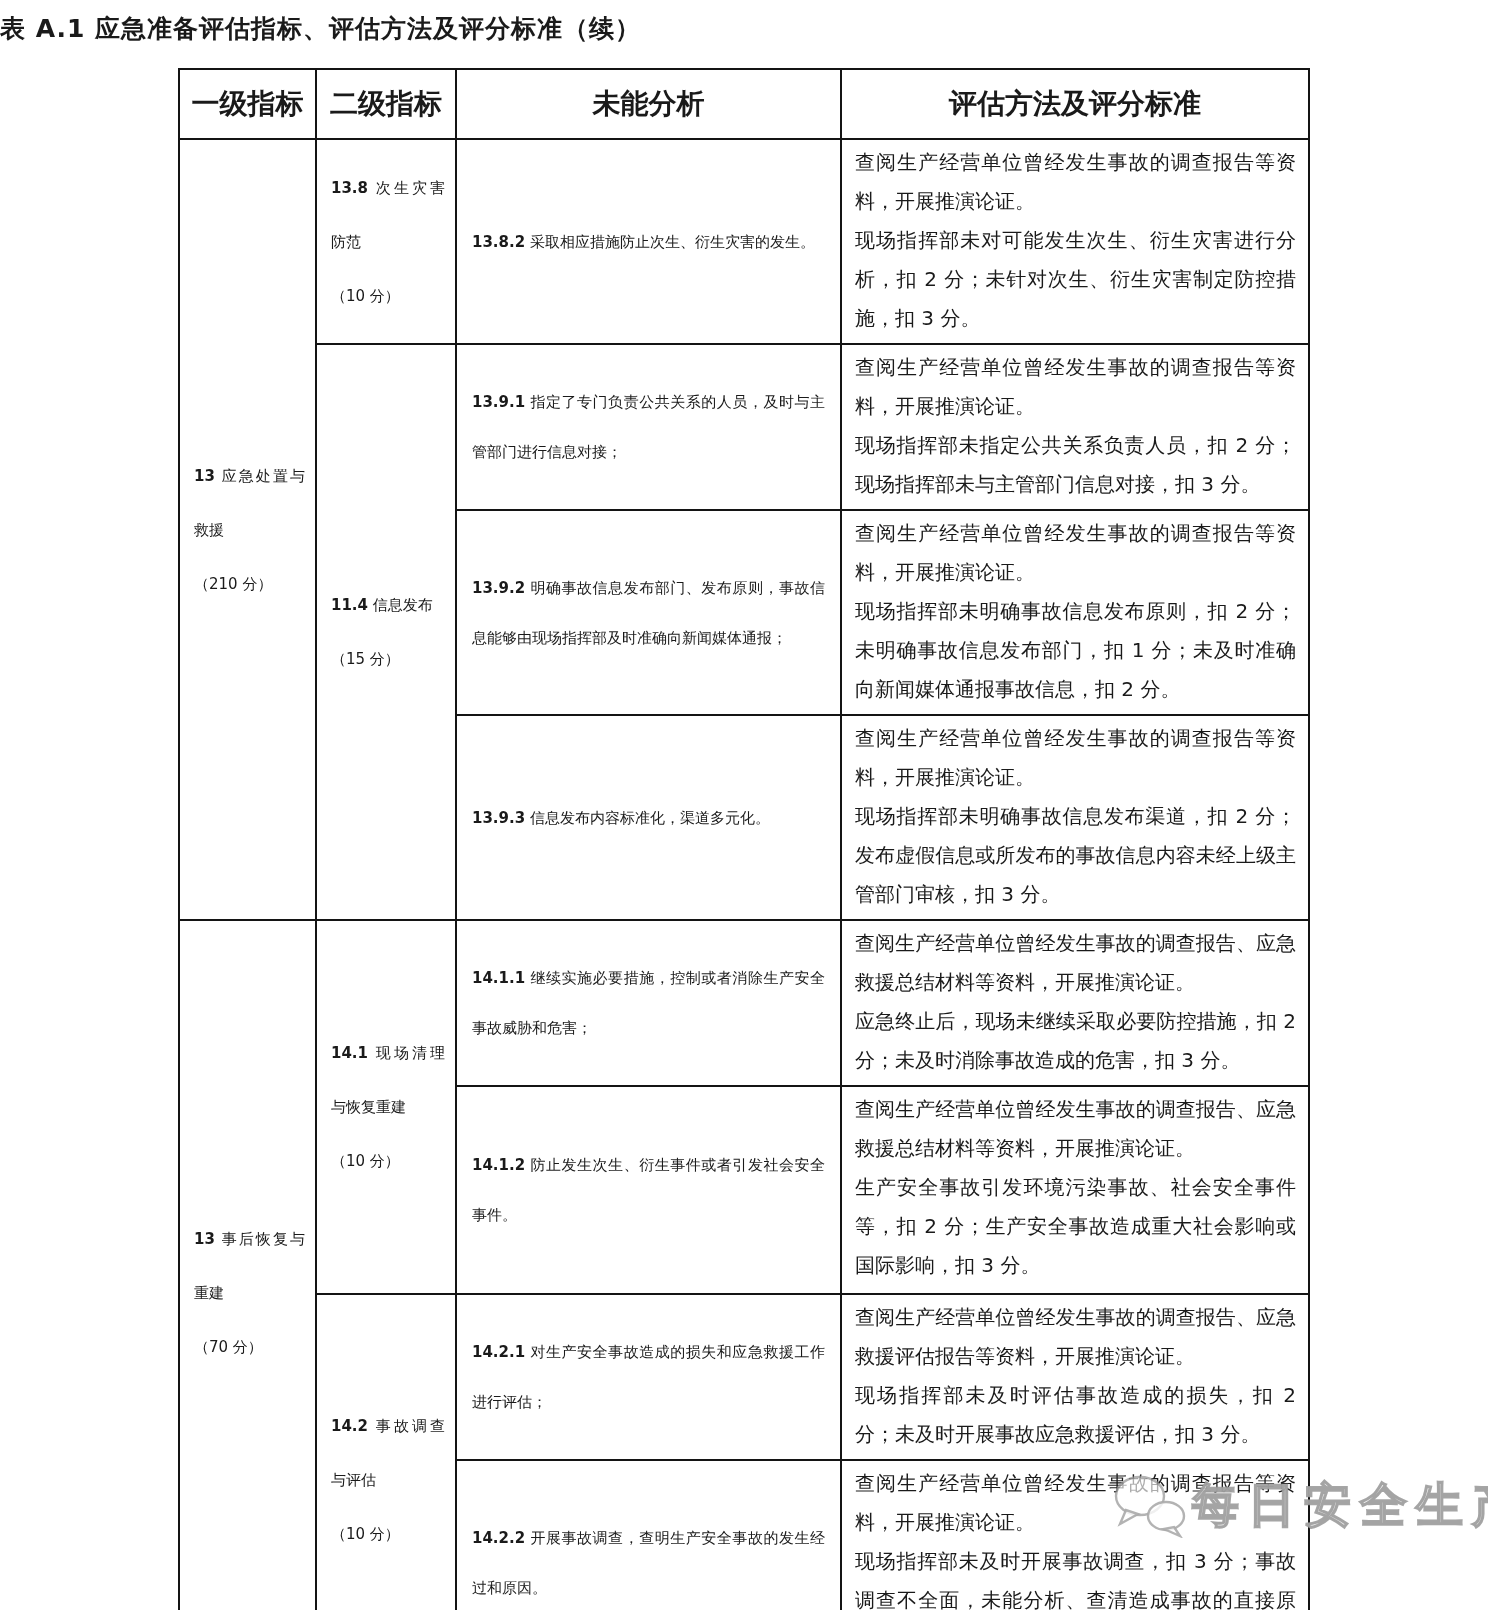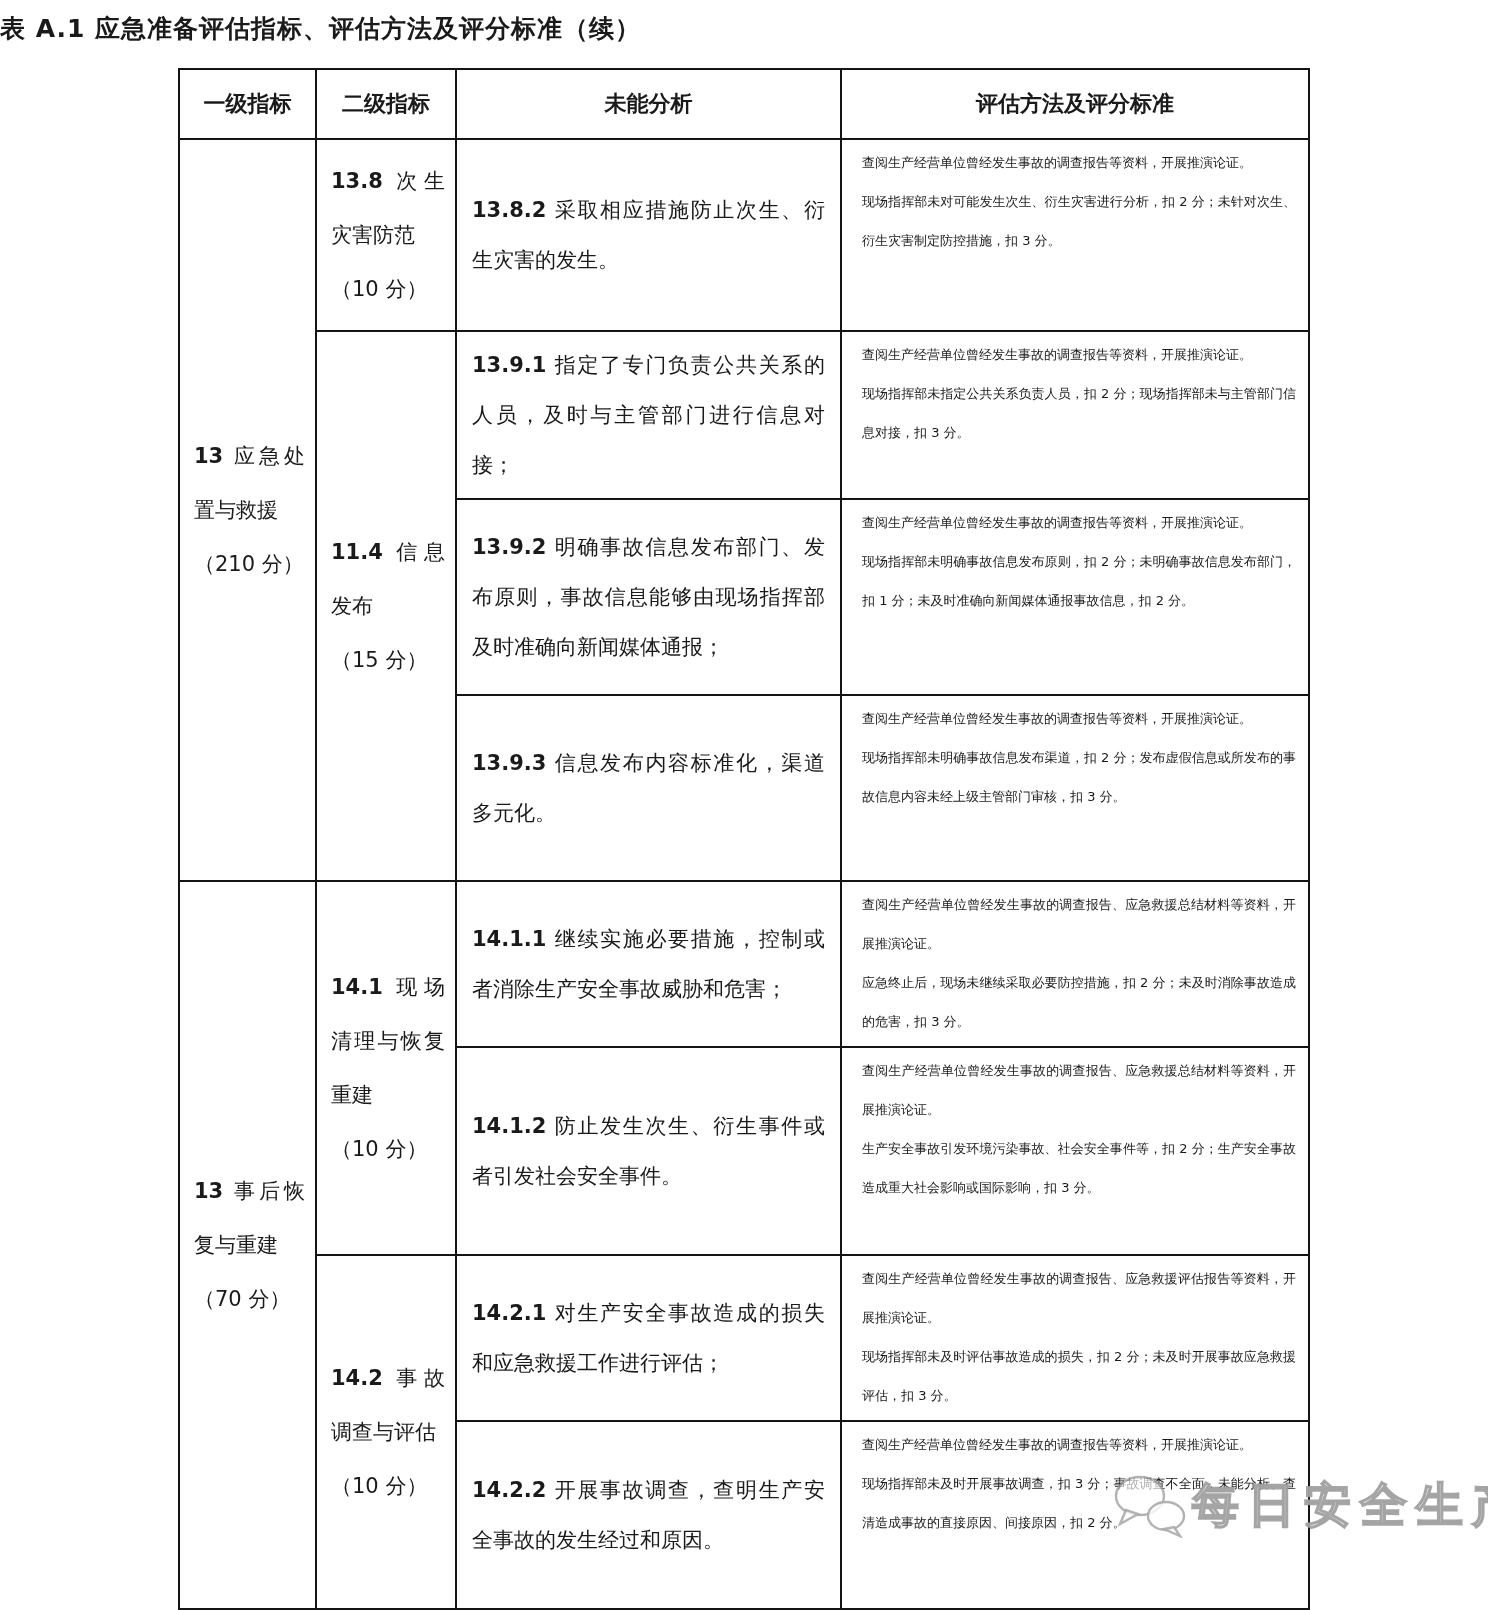--- a/index.html
+++ b/index.html
@@ -22,44 +22,44 @@
     width:1130px;
     border-collapse:collapse;
     table-layout:fixed;
   }
   .eval th, .eval td {
     border:2px solid #141414;
     box-sizing:border-box;
   }
   .eval th {
     height:70px;
-    font-size:22px; font-weight:bold;
+    font-size:28px; font-weight:bold;
     text-align:center; vertical-align:middle;
     padding:8px 4px;
   }
-  .cell { font-size:21px; vertical-align:middle; }
+  .cell { font-size:15px; vertical-align:middle; }
   .l1, .l2 {
     text-align:justify;
     line-height:54px;
     padding:8px 10px 8px 14px;
   }
   .l1 .score, .l2 .score { display:block; }
   .num { font-weight:600; letter-spacing:0; }
   .l3 {
     text-align:justify;
     line-height:50px;
     padding:8px 15px;
     margin-left:36px;
   }
   .method {
     vertical-align:top;
     text-align:justify;
     line-height:39px;
-    padding:3px 12px 5px 20px;
-    font-size:13px;
+    padding:3px 12px 5px 13px;
+    font-size:20px;
   }
   .method p { margin:0; }
   
   .watermark {
     position:absolute; left:1112px; top:1472px;
     display:flex; align-items:center;
     pointer-events:none;
     z-index:3;
   }
   .wm-text {

